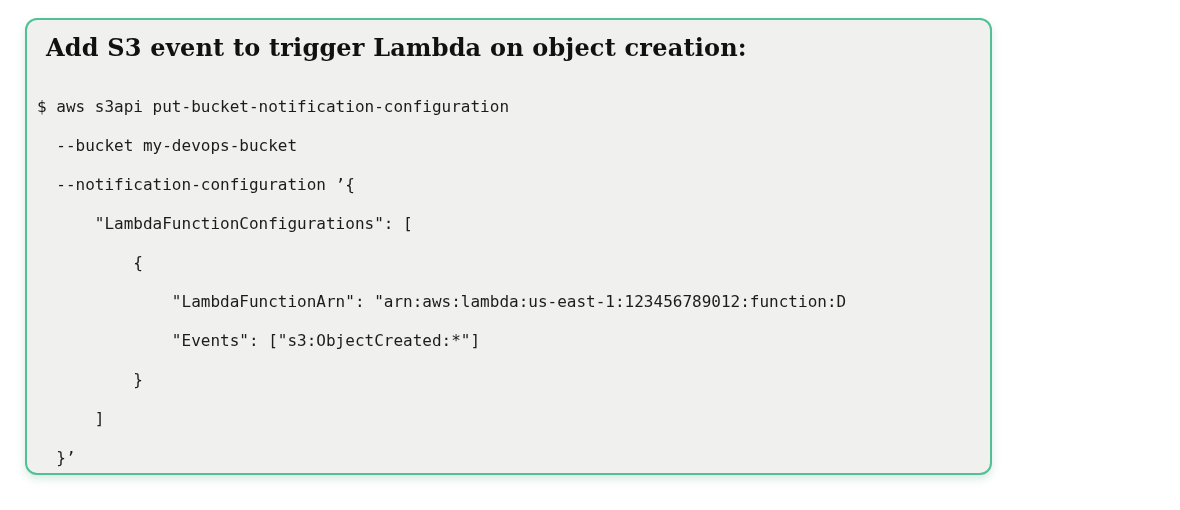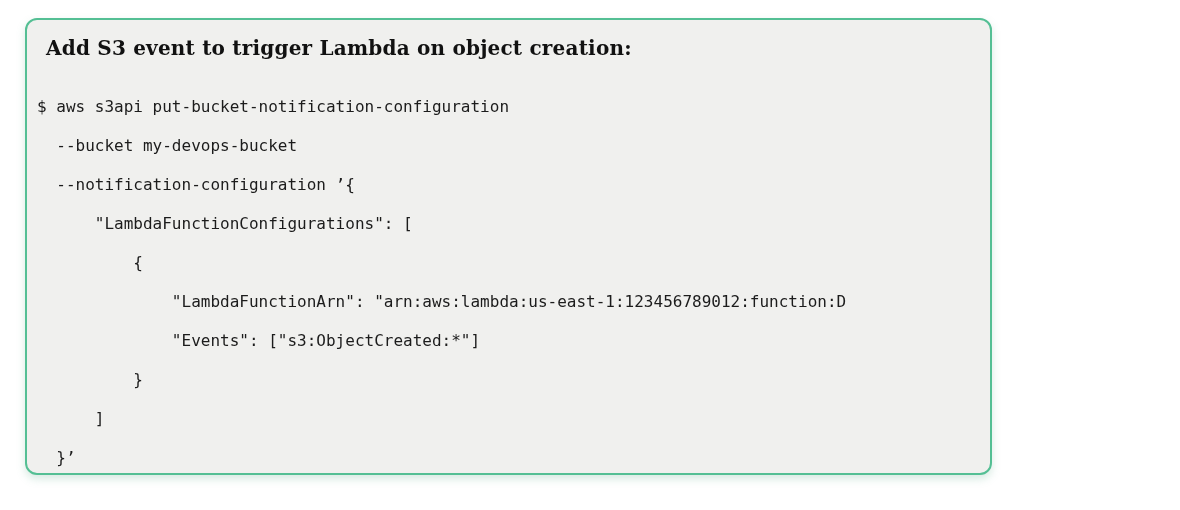--- a/index.html
+++ b/index.html
@@ -25,21 +25,21 @@
     border: 2.5px solid var(--card-border, #54bf94);
     border-radius: 12px;
     box-shadow: 0 4px 8px rgba(110, 180, 150, 0.28);
     
     overflow: visible;
   }
   .card-title {
     margin: 13px 0 0 19px;
     font-family: "DejaVu Serif", "Liberation Serif", serif;
     font-weight: bold;
-    font-size: 20px;
+    font-size: 24px;
     line-height: 30px;
     letter-spacing: 0.2px;
     color: #111111;
     white-space: nowrap;
   }
   .code-block {
     margin: 24px 0 0 10px;
     font-family: "DejaVu Sans Mono", "Liberation Mono", monospace;
     font-size: 16px;
     line-height: 39px;

